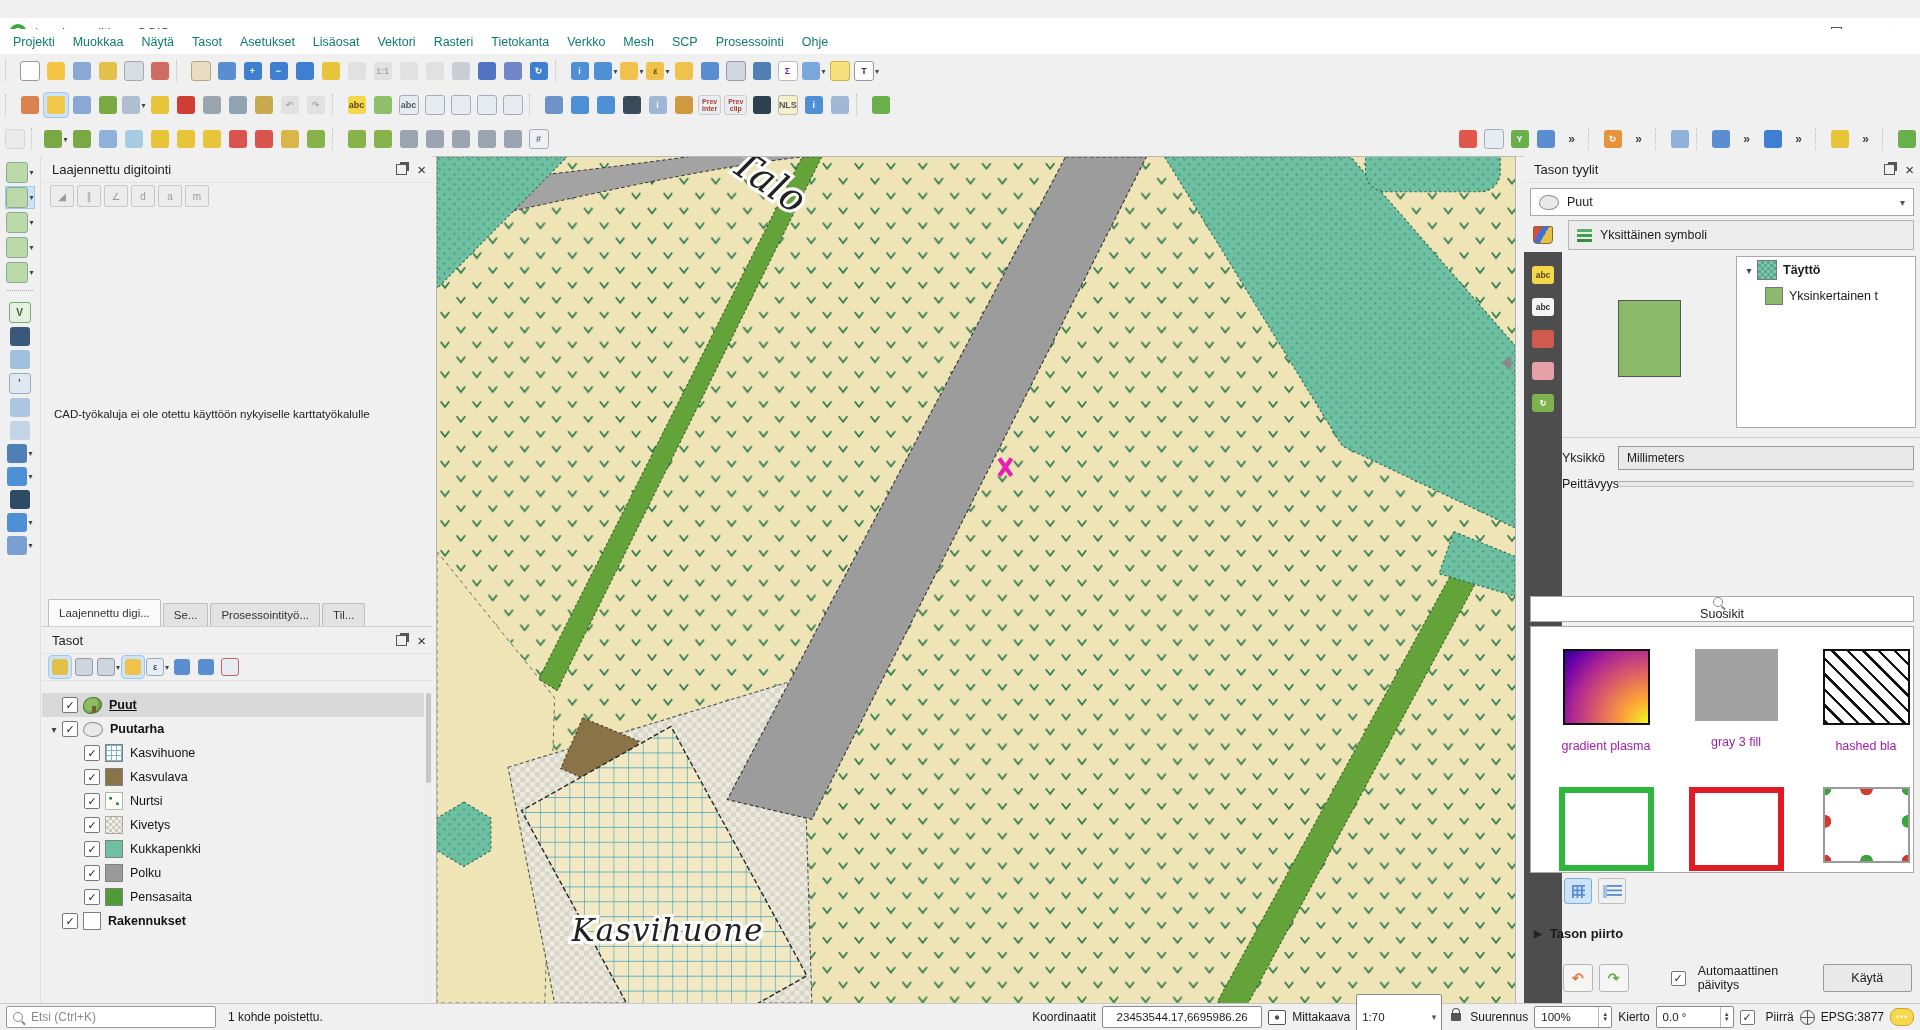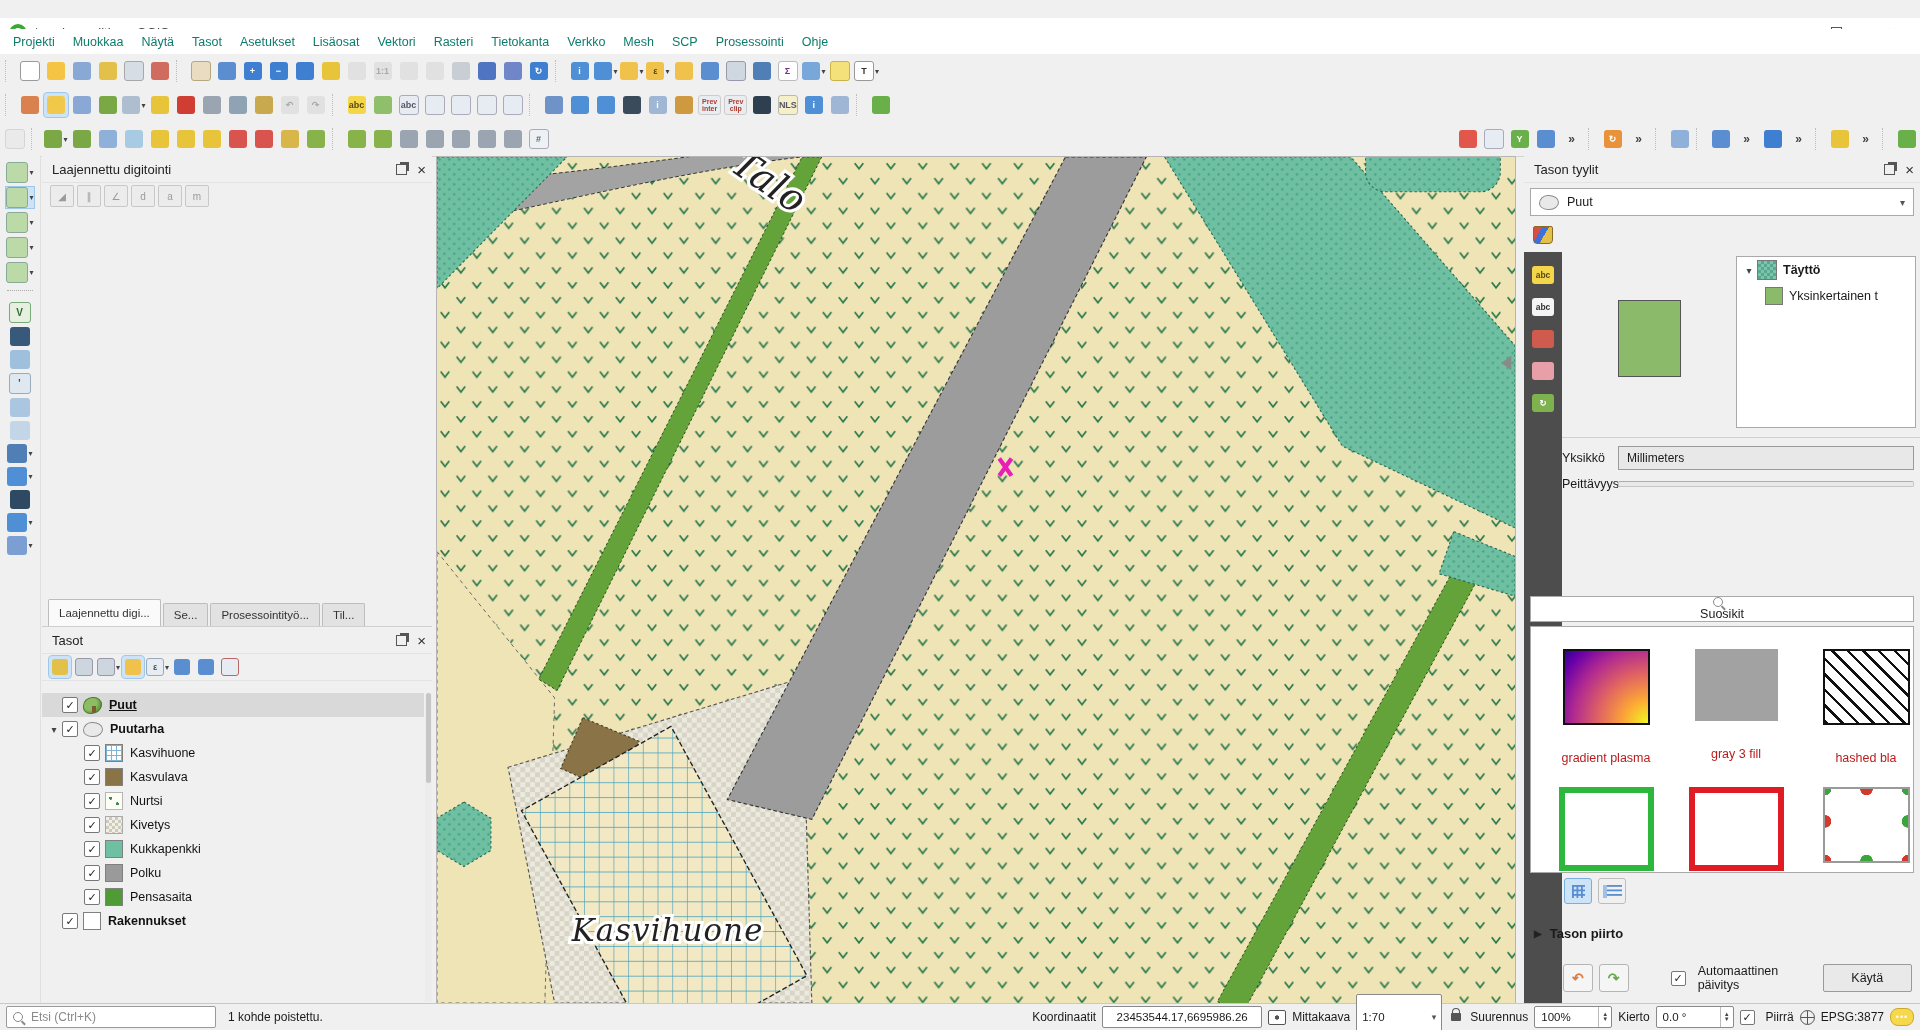--- a/index.html
+++ b/index.html
@@ -95,21 +95,21 @@
   .flabel{width:56px;flex:none;color:#1a1a1a;}
   .fcombo{flex:1;height:22px;background:#e8e8e8;border:1px solid #9a9a9a;display:flex;align-items:center;padding:0 8px;font-size:12px;}
   .groove{flex:1;height:4px;border:1px solid #c6c6c6;border-top-color:#adadad;background:#e9e9e9;border-radius:2px;}
   .colorbtn{flex:1;height:20px;background:linear-gradient(#9cc77e,#85b263);border:1px solid #777;border-radius:2px;}
   .rsearch{position:absolute;left:6px;right:6px;top:440px;height:24px;background:#fff;border:1px solid #a9a9a9;display:flex;align-items:center;padding:0 8px;font-size:12.5px;flex-direction:column;}
   .mag{width:8px;height:8px;border:1.5px solid #888;border-radius:50%;position:relative;margin-right:8px;flex:none;}
   .mag::after{content:"";position:absolute;width:5px;height:1.5px;background:#888;transform:rotate(45deg);right:-4px;bottom:-2px;}
   .favpanel{position:absolute;left:6px;right:6px;top:470px;height:245px;background:#fff;border:1px solid #a9a9a9;overflow:hidden;}
   .fav{position:absolute;width:110px;text-align:center;}
   .favbox{display:block;width:83px;height:72px;margin:0 auto;}
-  .favlabel{display:block;margin-top:26px;font-size:12.5px;color:#b91c1c;white-space:nowrap;}
+  .favlabel{display:block;margin-top:14px;font-size:12.5px;color:#a21caf;white-space:nowrap;}
   .k-plasma{background:radial-gradient(circle at 100% 100%,#f0f921 0%,#fca636 22%,#e16462 45%,#b12a90 68%,#6a00a8 88%,#2a0593 100%);border:2px solid #111;}
   .k-gray{background:#a2a2a2;}
   .k-hatch{background:repeating-linear-gradient(45deg,#111 0 2.5px,#fff 2.5px 11px);border:2px solid #111;}
   .k-green{border:6px solid #2db83d;background:#fff;}
   .k-red{border:6px solid #e01b24;background:#fff;}
   .k-dots{border:2px solid #9a9a9a;background-color:#fff;background-image:
     radial-gradient(circle 6px at 0% 0%,#3aa53a 0 6px,transparent 6.5px),
     radial-gradient(circle 6px at 50% 0%,#d23a2e 0 6px,transparent 6.5px),
     radial-gradient(circle 6px at 100% 0%,#3aa53a 0 6px,transparent 6.5px),
     radial-gradient(circle 6px at 0% 45%,#d23a2e 0 6px,transparent 6.5px),
@@ -740,20 +740,23 @@
     </div>
     <div class="minibar">
 
     <span class="cbtn">◢</span>
         <span class="cbtn">∥</span>
         <span class="cbtn">∠</span>
         <span class="cbtn">d</span>
         <span class="cbtn">a</span>
         <span class="cbtn">m</span>
       </div>
+    <div class="digibody">
+      <div class="cadmsg">CAD-työkaluja ei ole otettu käyttöön nykyiselle karttatyökalulle</div>
+    </div>
 
     <div class="dtabs">
 
     <span class="dtab active">Laajennettu digi...</span>
         <span class="dtab">Se...</span>
         <span class="dtab">Prosessointityö...</span>
         <span class="dtab">Til...</span>
       </div>
 
     <div class="layerspanel">
@@ -922,20 +925,24 @@
       </span>
     </div>
     <div class="rcombo">
       <span class="sw sw-group" style="margin-right:8px;"></span>
       <span>Puut</span>
       <span class="chev">▾</span>
     </div>
     <div class="brushtab">
         <span class="brushico"></span>
       </div>
+    <div class="styleTypeRow">
+      <span class="layersico"></span>
+      <span>Yksittäinen symboli</span>
+    </div>
     <div class="vtabs">
 
     <span class="vtab">
           <span class="tico" style="background: rgb(243, 214, 74); color: rgb(90, 74, 16);">abc</span>
         </span>
         <span class="vtab">
           <span class="tico" style="background: rgb(245, 245, 245); color: rgb(51, 51, 51);">abc</span>
         </span>
         <span class="vtab">
           <span class="tico" style="background: rgb(207, 91, 79);"></span>

